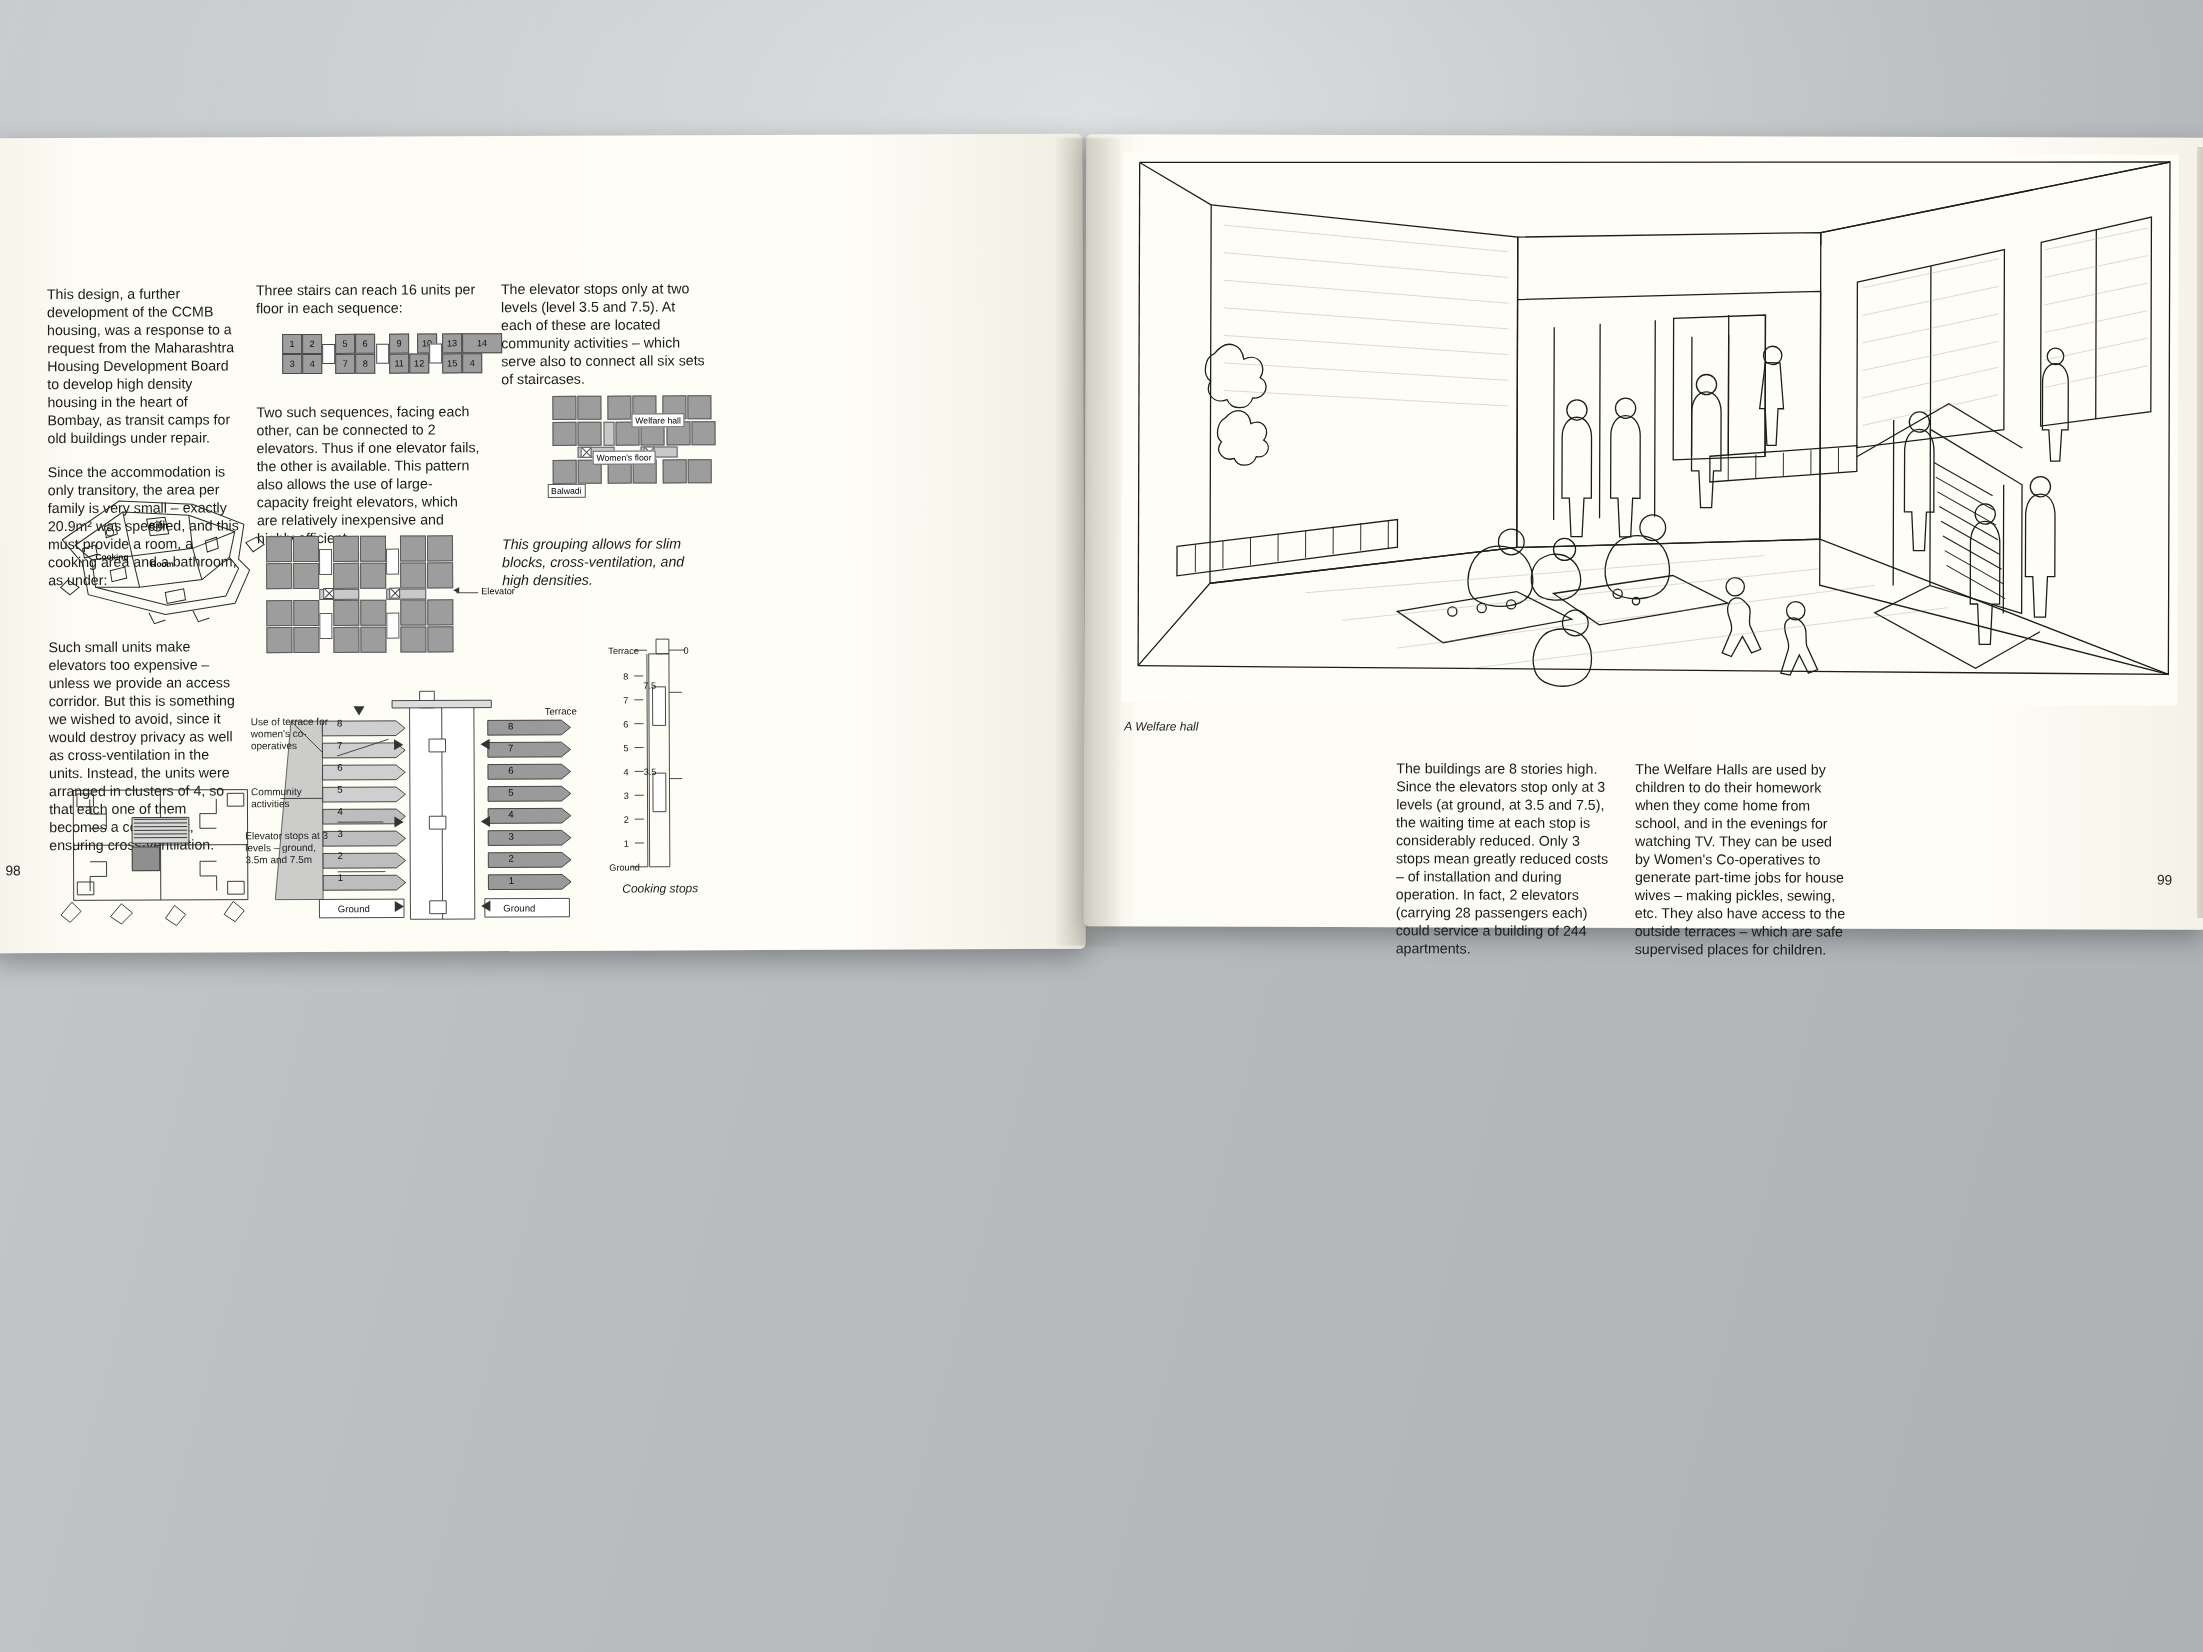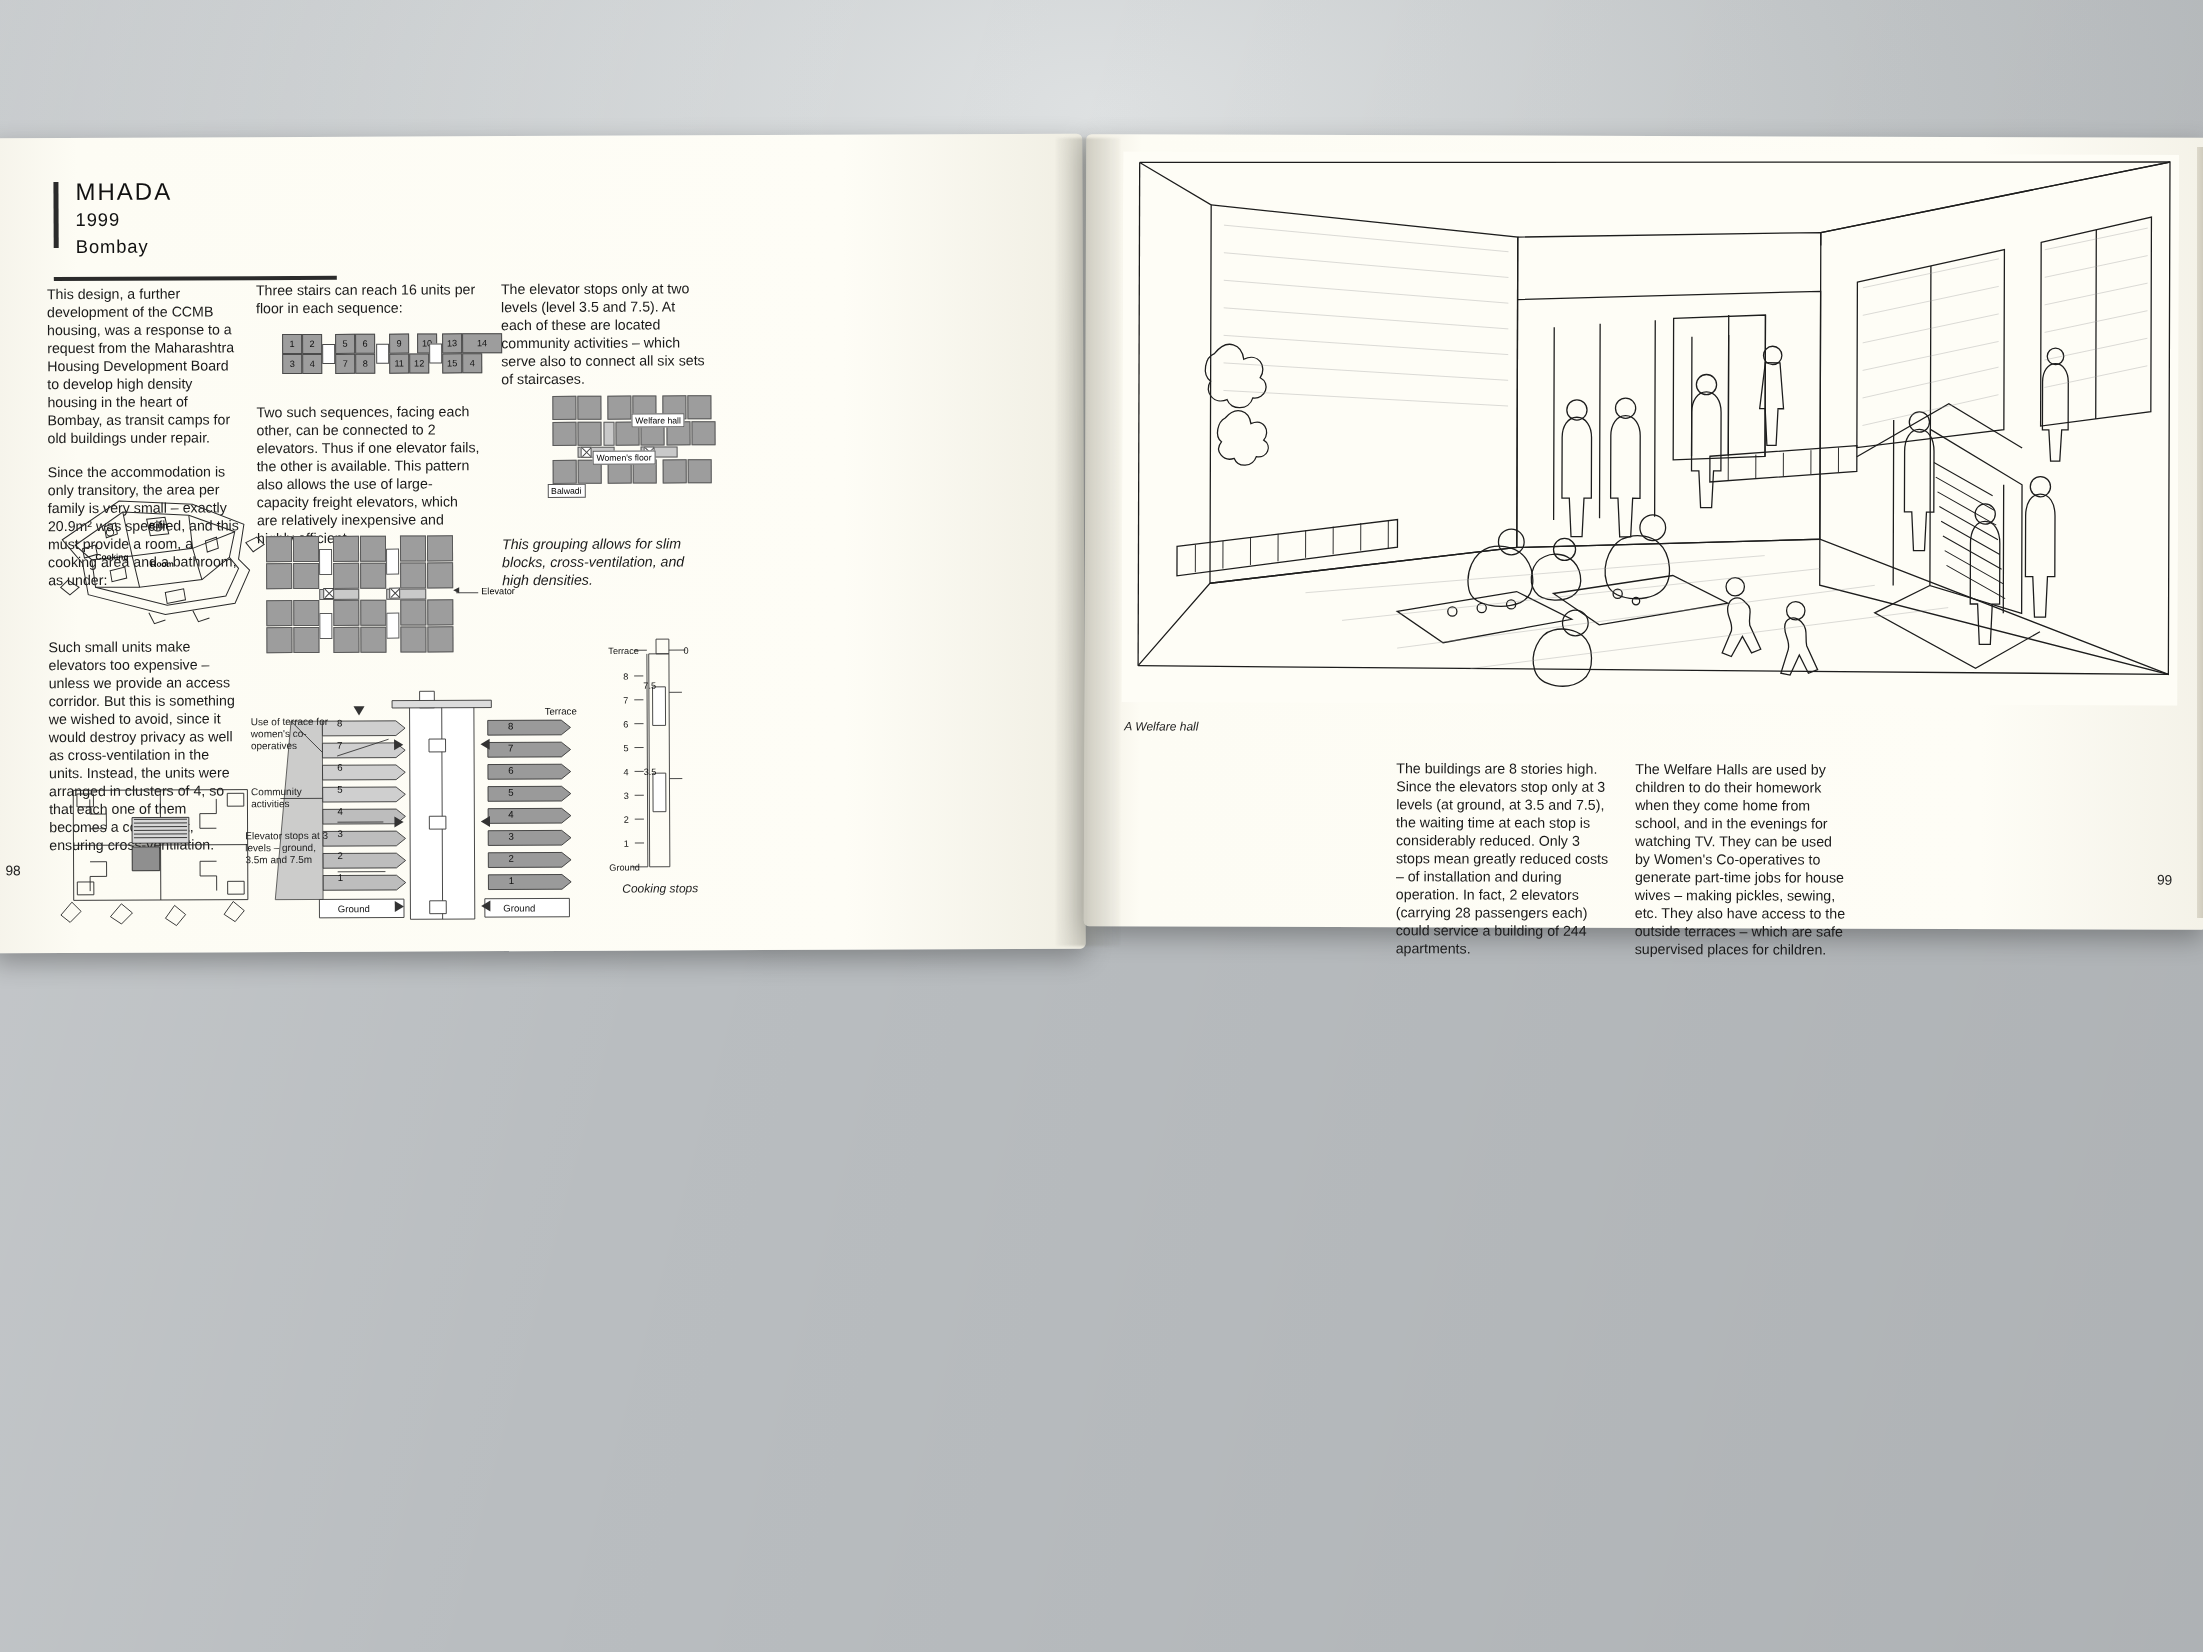--- a/index.html
+++ b/index.html
@@ -77,27 +77,20 @@
 </style>
 </head>
 <body>
 
 <div id="desk" data-interactable="false"></div>
 
 <div id="book" data-interactable="false"></div>
 
 <div class="page" id="page-left" data-interactable="false">
 
-  <div id="title-block" style="left:64px;top:40px;" data-interactable="false">
-    <div id="title-rule-v" data-interactable="false"></div>
-    <div class="t-line" data-interactable="false">MHADA</div>
-    <div class="t-line sub" data-interactable="false">1999</div>
-    <div class="t-line sub" data-interactable="false">Bombay</div>
-    <div id="title-rule-h" data-interactable="false"></div>
-  </div>
 
   <div class="col" style="left:57px;top:147px;width:197px;" data-interactable="false">
     <p data-interactable="false">This design, a further development of the CCMB housing, was a response to a request from the Maharashtra Housing Development Board to develop high density housing in the heart of Bombay, as transit camps for old buildings under repair.</p>
     <p data-interactable="false">Since the accommodation is only transitory, the area per family is very small – exactly 20.9m² was specified, and this must provide a room, a cooking area and a bathroom, as under:</p>
   </div>
 
   <div class="sketch" style="left:64px;top:354px;width:211px;height:129px;font-weight:bold;" data-interactable="false">
     <svg width="211" height="133" viewBox="0 0 230 145">
       <g stroke="#2a2a2a" fill="none" stroke-width="1.1">
         <path d="M8,52 L70,10 L150,14 L206,36 L200,74 L212,86 L196,122 L120,134 L36,112 L30,78 Z"></path>

